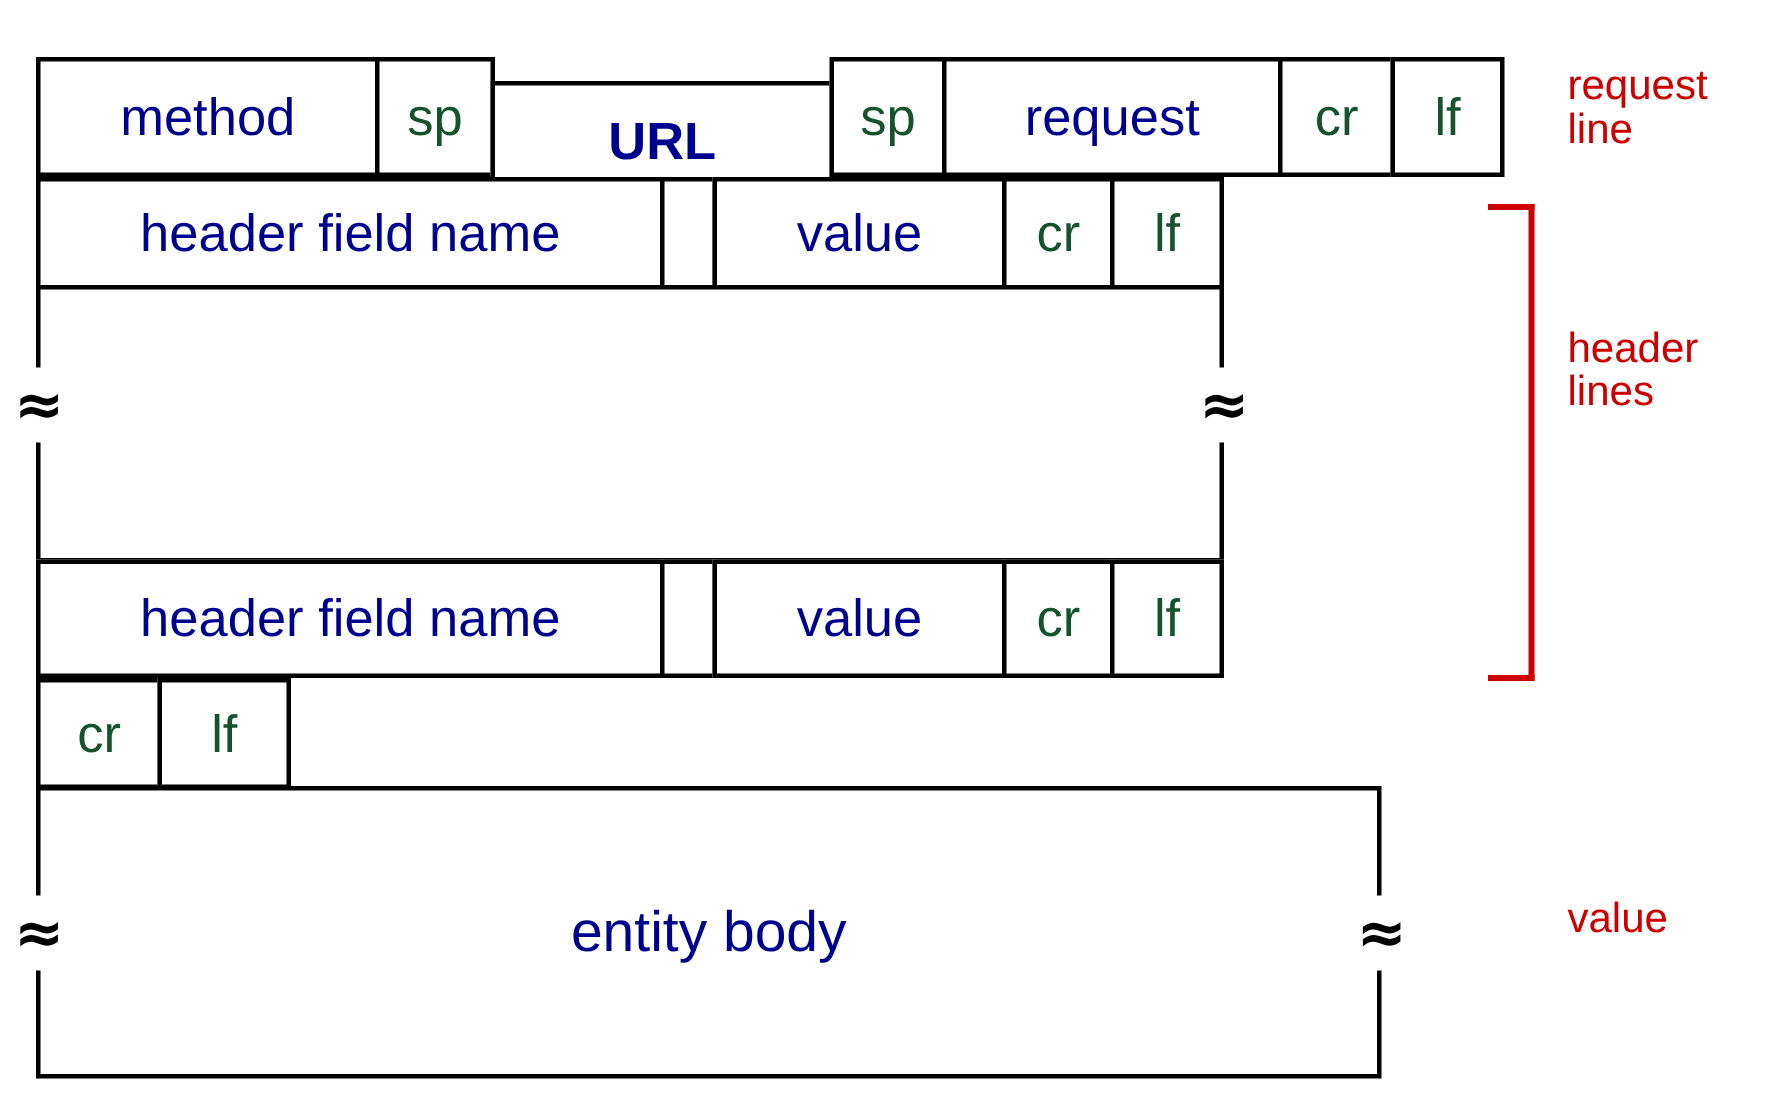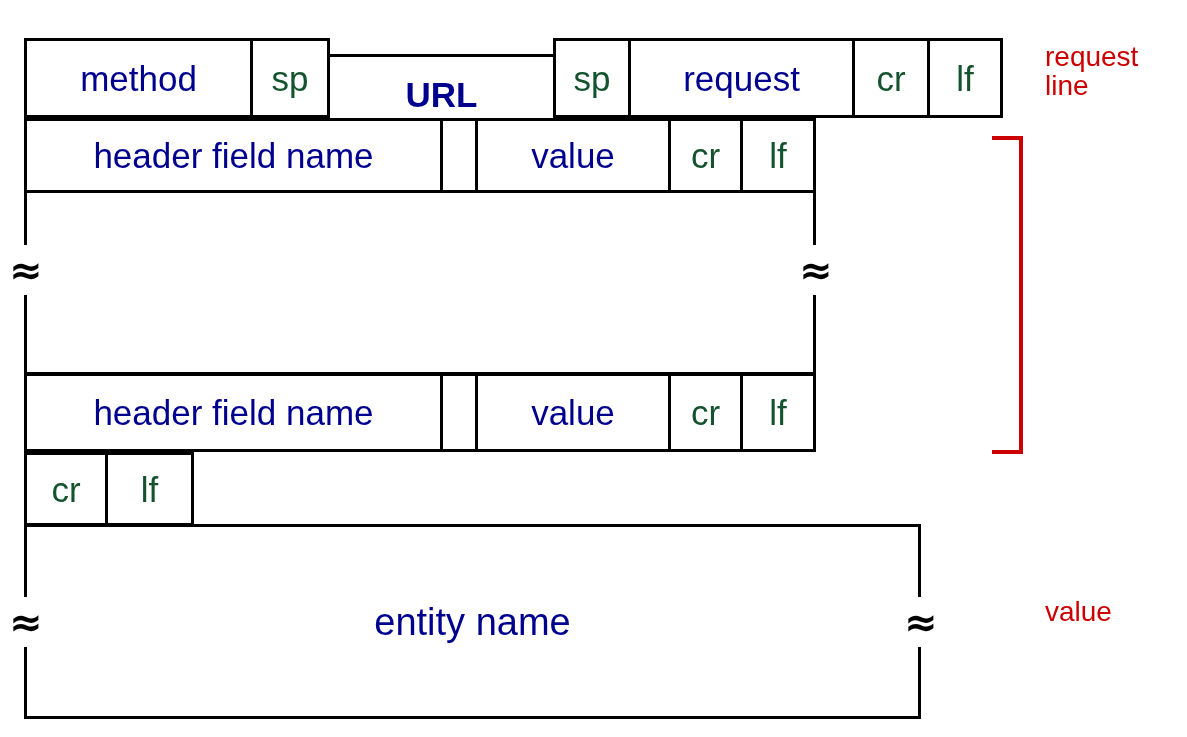--- a/index.html
+++ b/index.html
@@ -153,35 +153,37 @@
   </div>
 
   <div class="cell black" style="left:24px; top:452px; width:84px; height:74px;">
     <span>cr</span>
   </div>
   <div class="cell black" style="left:105px; top:452px; width:89px; height:74px;">
     <span>lf</span>
   </div>
 
   <div class="cell blue" style="left:24px; top:524px; width:897px; height:195px; font-size:38px;">
-    <span>entity name</span>
+    <span>entity body</span>
   </div>
 
   <div class="squiggle" style="left:10px; top:597px; width:30px; height:50px;">
     <span>≈</span>
   </div>
   <div class="squiggle" style="left:905px; top:597px; width:30px; height:50px;">
     <span>≈</span>
   </div>
 
   <div class="bracket" style="left:992px; top:136px; width:31px; height:318px;">
     <div class="tick top"></div>
     <div class="vbar"></div>
     <div class="tick bottom"></div>
   </div>
 
   <div class="redlabel" style="left:1045px; top:43px;">request
 line</div>
 
+  <div class="redlabel" style="left:1045px; top:218px;">header
+lines</div>
 
   <div class="redlabel" style="left:1045px; top:598px;">value</div>
 
 </div>
 
 </body></html>

